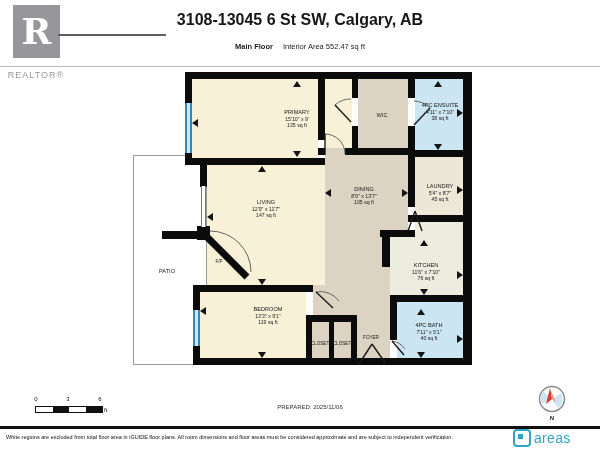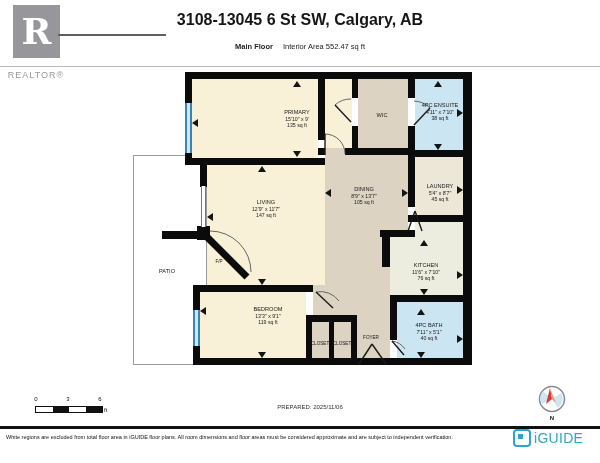--- a/index.html
+++ b/index.html
@@ -232,16 +232,16 @@
     <path d="M 18 15 L 9 7 A 11 11 0 0 0 8 20 Z" fill="#cfe5f2"></path>
     <polygon points="16,4 12,20 18,15" fill="#d93b30"></polygon>
     <polygon points="16,4 22,19 18,15" fill="#e8968f"></polygon>
   </svg>
   <div class="abs" id="compass-n">N</div>
 
   <div class="abs" id="btm-rule"></div>
   <div class="abs" id="disclaimer">White regions are excluded from total floor area in iGUIDE floor plans. All room dimensions and floor areas must be considered approximate and are subject to independent verification.</div>
   <div class="abs" id="iguide">
     <div id="iguide-icon"></div>
-    <div id="iguide-text">iGUIDE</div>
+    <div id="iguide-text">areas</div>
   </div>
 
 </div>
 
 </body></html>

